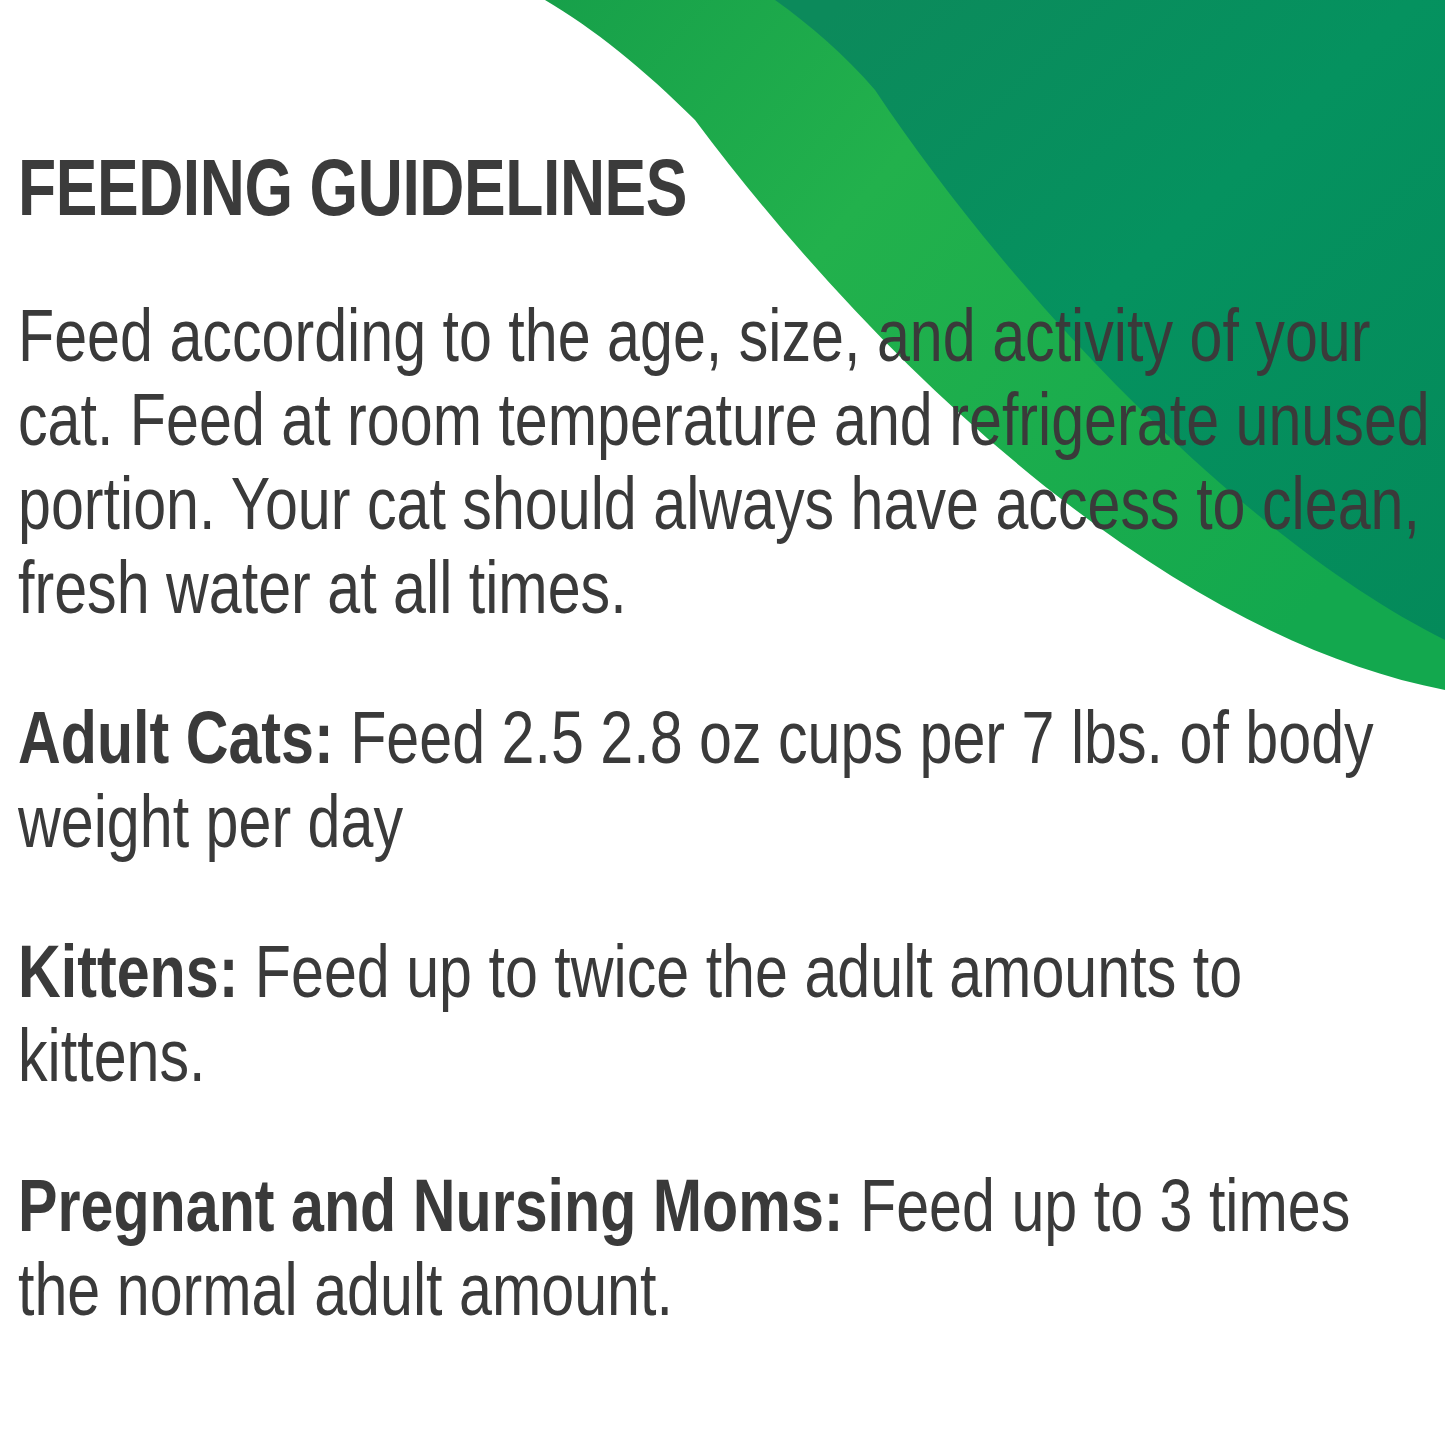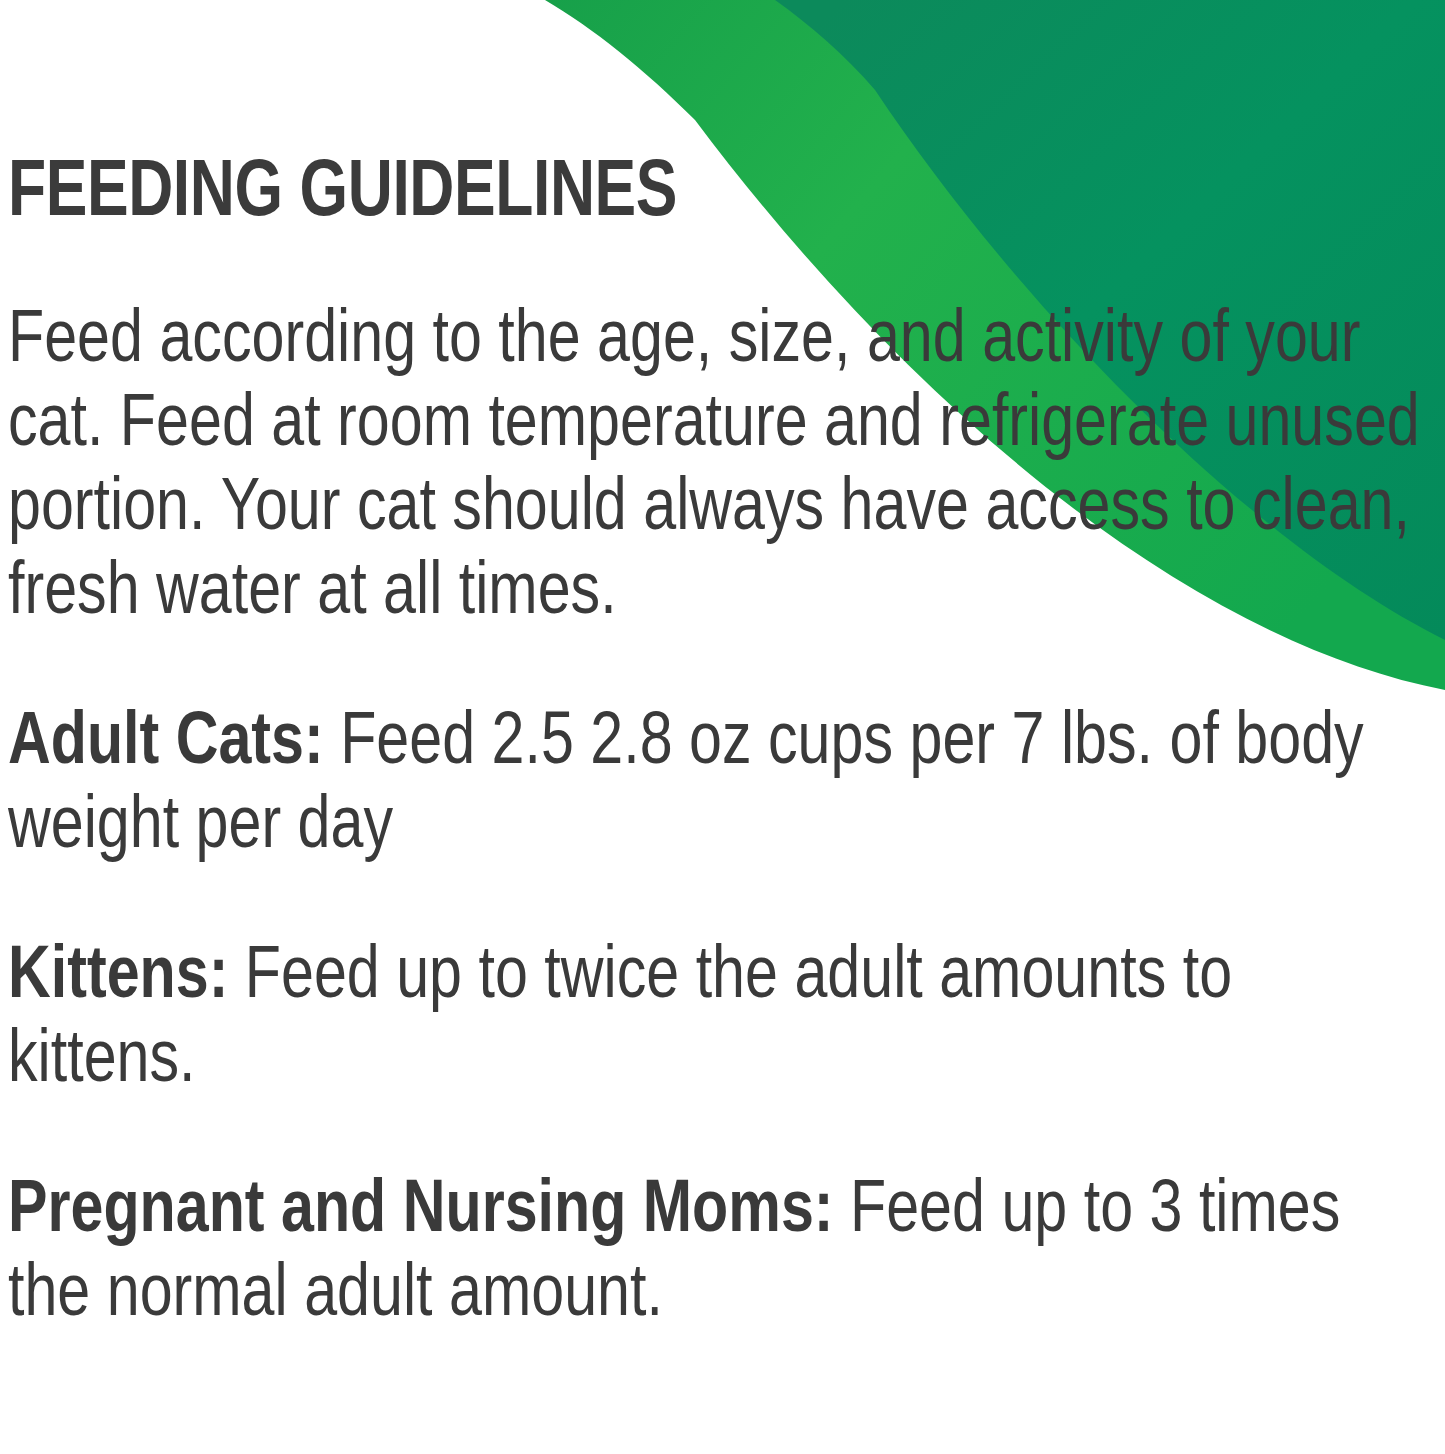--- a/index.html
+++ b/index.html
@@ -27,21 +27,21 @@
     z-index: 1;
   }
 
   
   #content {
     position: absolute;
     left: 0;
     top: 0;
     width: 1445px;
     height: 1454px;
-    padding: 0 8px;
+    padding: 0 18px;
     box-sizing: border-box;
     z-index: 2;
   }
 
   #page-title {
     font-family: "Liberation Sans Narrow", "Liberation Sans", sans-serif;
     font-weight: bold;
     font-size: 80px;
     line-height: 1;
     letter-spacing: -0.5px;

